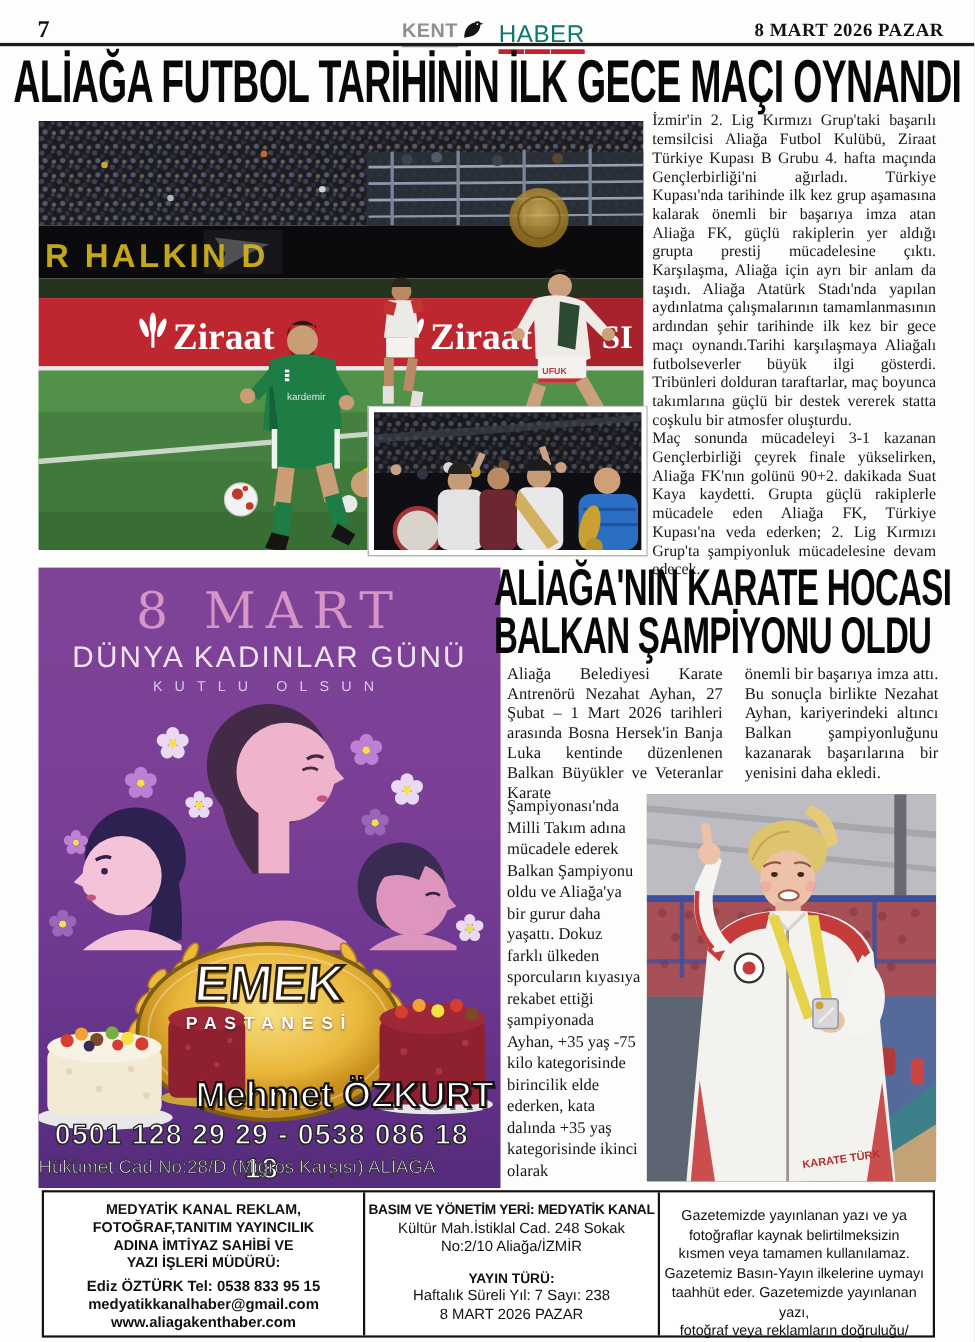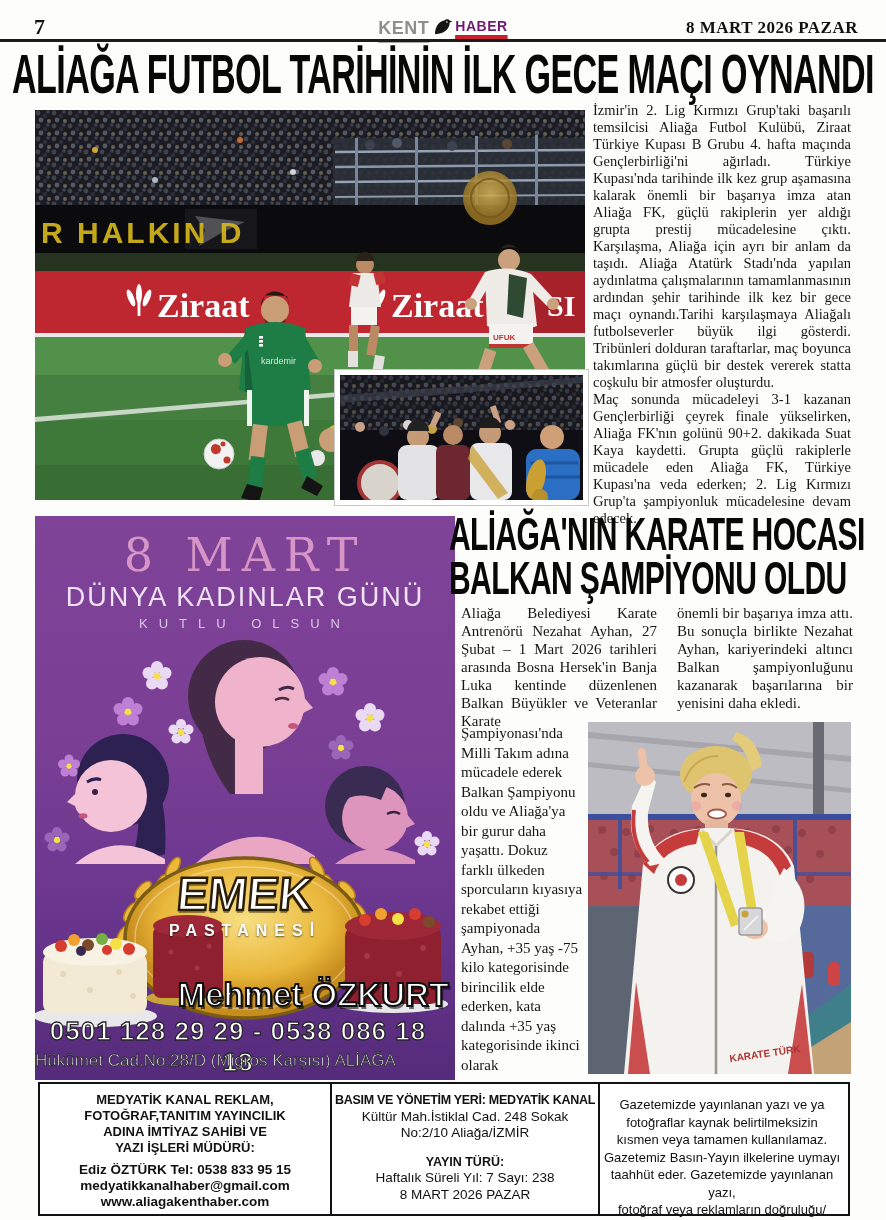--- a/index.html
+++ b/index.html
@@ -5,22 +5,22 @@
   html,body{margin:0;padding:0;background:#e8e8e8;}
   .page{position:relative;width:886px;height:1220px;background:#fdfdfb;margin:0 auto;overflow:hidden;
         font-family:"Liberation Serif",serif;color:#1a1a1a;}
   
   .hdr-rule{position:absolute;left:0;right:0;top:39px;height:3px;background:#1c1c1c;}
   .page-num{position:absolute;left:34px;top:14px;font:bold 22px "Liberation Serif",serif;color:#111;}
   .hdr-date{position:absolute;right:28px;top:18px;font:bold 17px "Liberation Serif",serif;color:#111;letter-spacing:.5px;}
   .logo{position:absolute;left:50%;top:18px;transform:translateX(-50%);display:flex;align-items:flex-start;gap:2px;
         font-family:"Liberation Sans",sans-serif;}
   .logo-kent{font-weight:900;font-size:18px;color:#8f8f91;letter-spacing:.5px;}
-  .logo-haber{font-weight:700;font-size:14px;color:#701a75;letter-spacing:.5px;}
-  .logo-col{display:flex;flex-direction:column;align-items:stretch;}
+  .logo-haber{font-weight:400;font-size:22px;color:#0f766e;letter-spacing:.5px;}
+  .logo-col{display:flex;flex-direction:column;align-items:stretch;margin-left:11px;}
   .logo-bar-gray{height:3px;background:#a9a9ab;margin-top:1px;}
   .logo-bar-red{height:4px;background:#c8202f;margin-top:1px;
       background-image:linear-gradient(90deg,#c8202f 0 30%,#fff 30% 31%,#c8202f 31% 60%,#fff 60% 61%,#c8202f 61% 100%);}
   .bird{width:22px;height:22px;margin-top:-2px;}
   
   .headline1{position:absolute;left:0;top:47px;width:886px;height:54px;display:flex;justify-content:center;align-items:center;}
   .headline1 span{display:inline-block;white-space:nowrap;font-family:"Liberation Sans",sans-serif;
       font-weight:700;font-size:55px;line-height:54px;color:#080808;letter-spacing:-1px;
       transform:scaleX(.62);transform-origin:center;}
   

